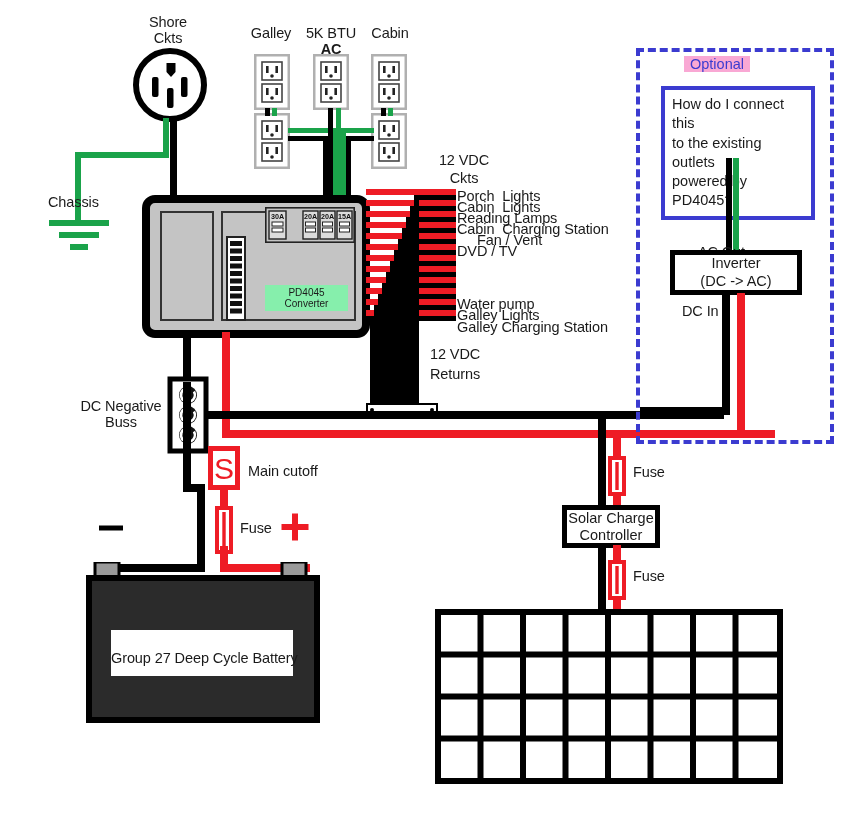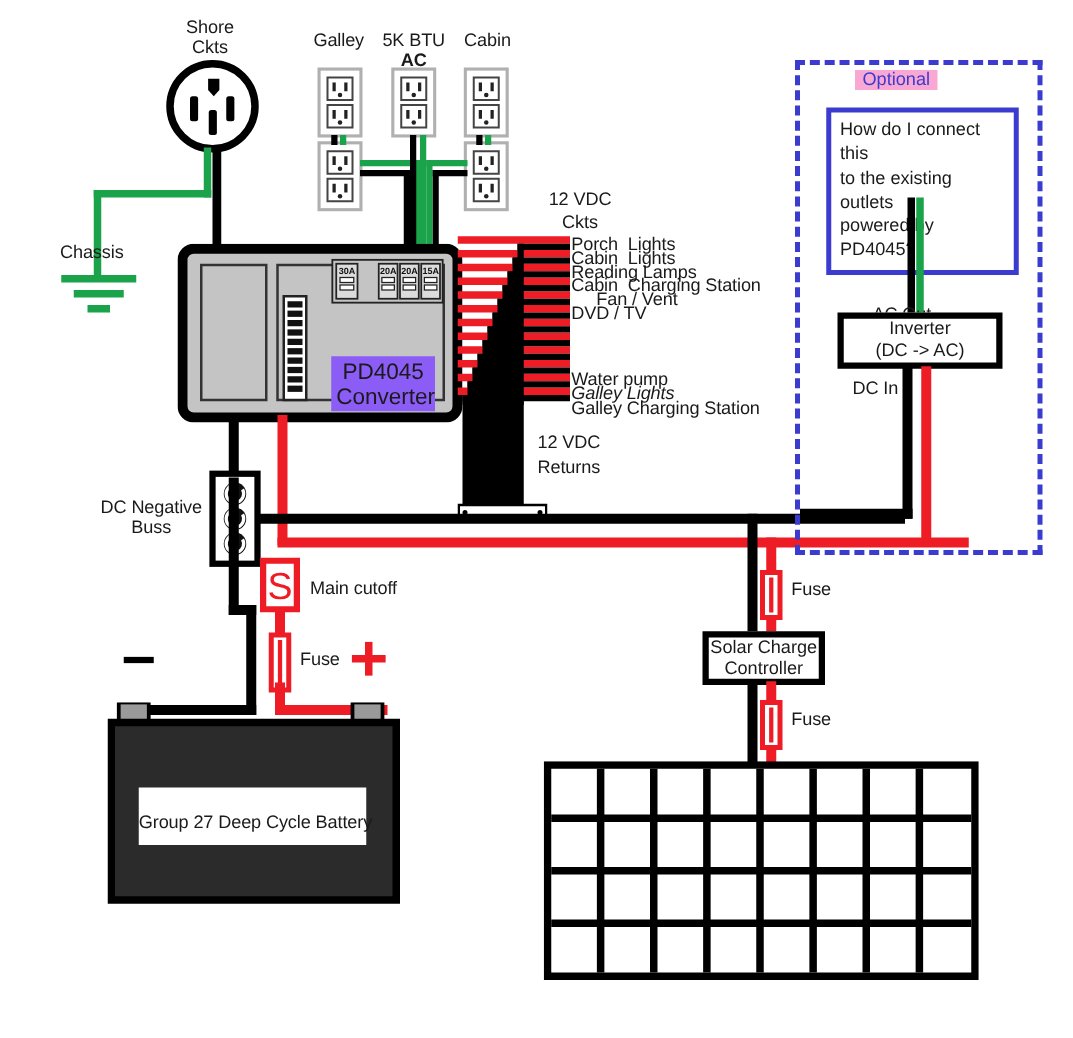--- a/index.html
+++ b/index.html
@@ -202,21 +202,21 @@
         <rect x="74.5" y="15" width="10" height="4"></rect>
           <rect x="74.5" y="21" width="10" height="4"></rect>
       </g>
       <text x="12.5" y="12" font-family="Liberation Sans, sans-serif" font-size="7.2" font-weight="bold" fill="#111" text-anchor="middle">30A</text>
       <text x="45.5" y="12" font-family="Liberation Sans, sans-serif" font-size="7.2" font-weight="bold" fill="#111" text-anchor="middle">20A</text>
       <text x="62.5" y="12" font-family="Liberation Sans, sans-serif" font-size="7.2" font-weight="bold" fill="#111" text-anchor="middle">20A</text>
       <text x="79.5" y="12" font-family="Liberation Sans, sans-serif" font-size="7.2" font-weight="bold" fill="#111" text-anchor="middle">15A</text>
     </svg>
   </div>
 
-  <div style="position:absolute; left:265px; top:285px; width:75px; background:#8b5cf6; padding:2px 4px; text-align:center; font-size:18px; color:#1a1a1a; line-height:1.12;"><span>PD4045</span><br><span>Converter</span></div>
+  <div style="position:absolute; left:265px; top:285px; width:75px; background:#86efac; padding:2px 4px; text-align:center; font-size:10px; color:#1a1a1a; line-height:1.12;"><span>PD4045</span><br><span>Converter</span></div>
 
   <div class="lbl ctr" style="left:428px; top:152px; width:72px;"><span>12 VDC</span><br><span style="display:inline-block;margin-top:2px">Ckts</span></div>
 
   <div style="position:absolute; left:366px; top:186px;">
     <svg width="90" height="230" viewBox="0 0 90 230">
 
       <g fill="#ee1c25">
         <rect x="0" y="3" width="90" height="6"></rect>
         <rect x="0" y="14" width="90" height="6"></rect>
         <rect x="0" y="25" width="90" height="6"></rect>
@@ -278,21 +278,21 @@
   <div class="lbl" style="left:457px; top:188px;">Porch  Lights</div>
   <div class="lbl" style="left:457px; top:199px;">Cabin  Lights</div>
   <div class="lbl" style="left:457px; top:210px;">Reading Lamps</div>
   <div class="lbl" style="left:457px; top:221px;">Cabin  Charging Station</div>
   <div class="lbl" style="left:477px; top:232px;">Fan / Vent</div>
   <div class="lbl" style="left:457px; top:243px;">DVD / TV</div>
   <div class="lbl" style="left:457px; top:254px;"></div>
   <div class="lbl" style="left:457px; top:265px;"></div>
   <div class="lbl" style="left:457px; top:276px;"></div>
   <div class="lbl" style="left:457px; top:296px;">Water pump</div>
-  <div class="lbl" style="left:457px; top:307px;font-style:italic;">Galley Lights</div>
+  <div class="lbl" style="left:457px; top:307px;">Galley Lights</div>
   <div class="lbl" style="left:457px; top:319px;">Galley Charging Station</div>
 
   <div class="lbl" style="left:430px; top:346px;"><span>12 VDC</span><br><span style="display:inline-block;margin-top:4px">Returns</span></div>
 
   <div style="position:absolute; left:366px; top:402px;">
     <svg width="72" height="16" viewBox="0 0 72 16">
       <rect x="1" y="2" width="70" height="12" fill="#ffffff" stroke="#000" stroke-width="2"></rect>
       <circle cx="6" cy="8" r="2" fill="#000"></circle>
         <circle cx="66" cy="8" r="2" fill="#000"></circle>
     </svg>

